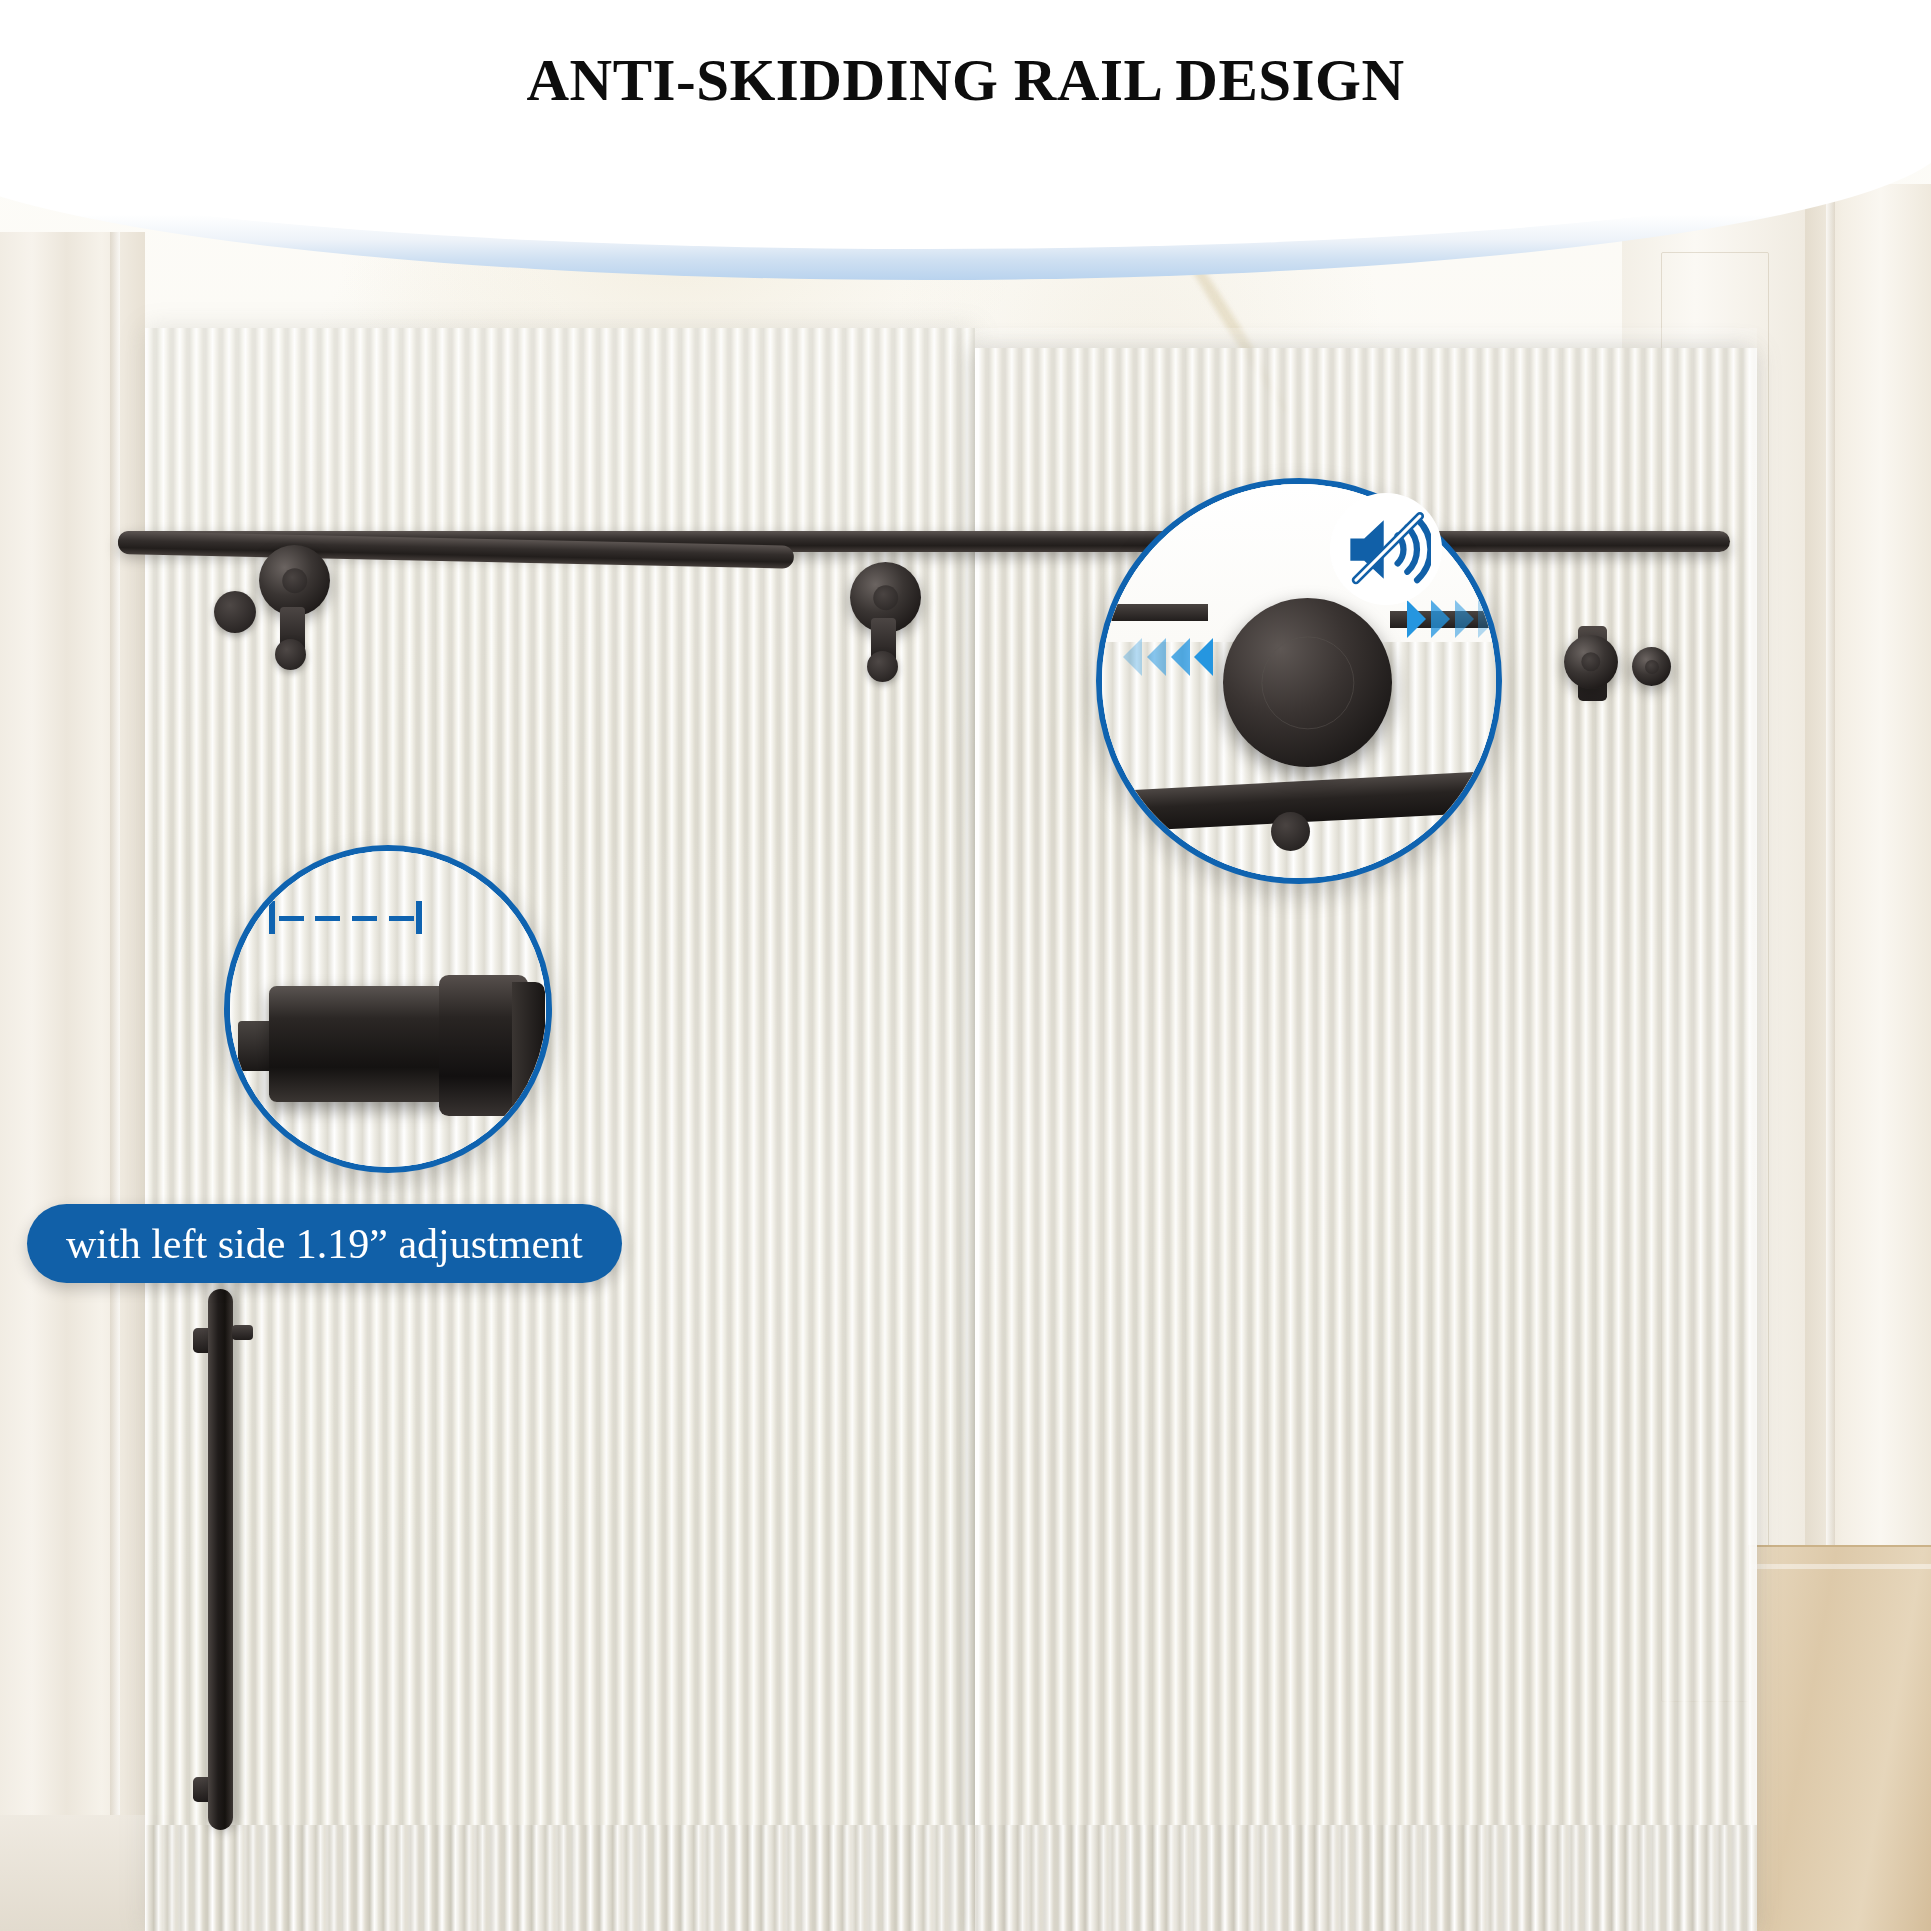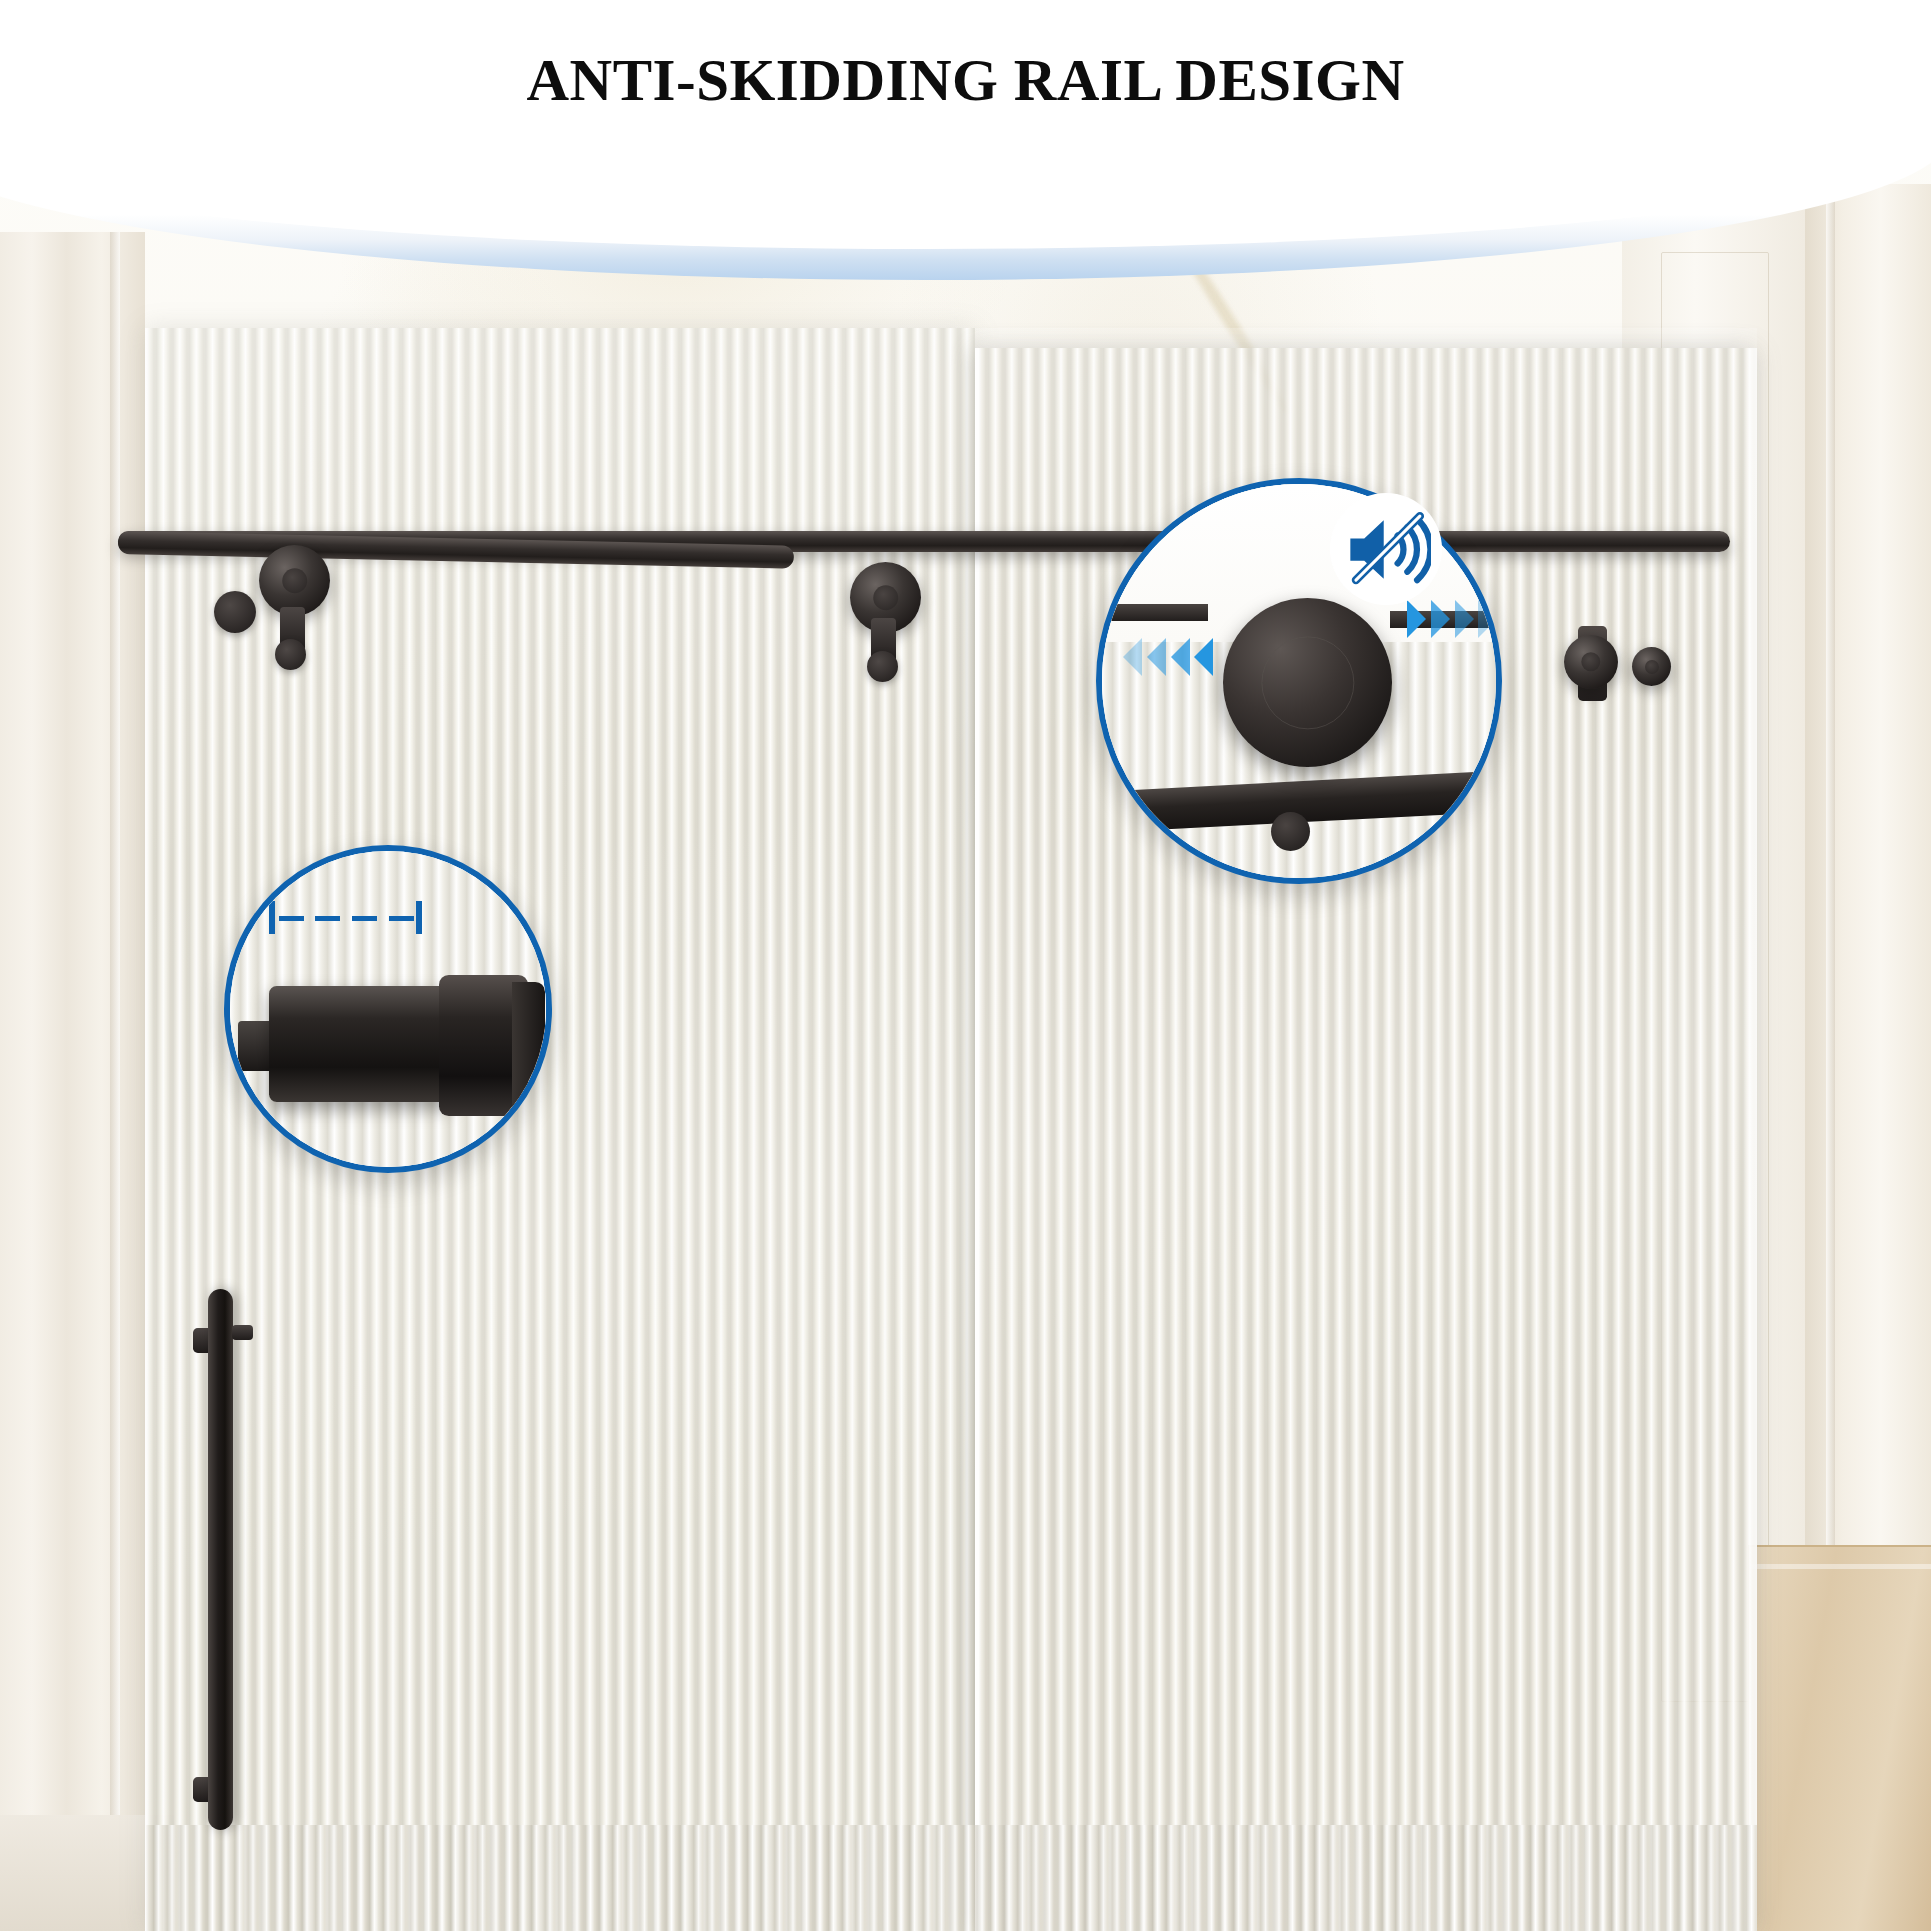--- a/index.html
+++ b/index.html
@@ -438,20 +438,23 @@
         <span class="dash d3"></span>
         <span class="dash d4"></span>
         <span class="tick tr"></span>
       </div>
       <div class="cyl-shaft"></div>
       <div class="cyl-body"></div>
       <div class="cyl-head"></div>
       <div class="cyl-cap"></div>
     </div>
 
+    <div class="pill pill-left">
+      <span>with left side 1.19” adjustment</span>
+    </div>
 
     <div class="arch">
       <div class="arch-band"></div>
       <div class="arch-mask"></div>
     </div>
 
   </div>
 </div>
 
 

